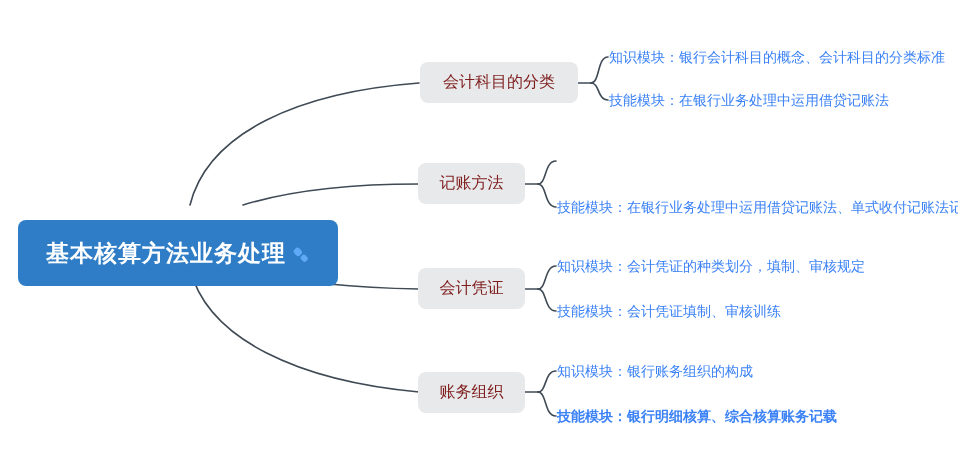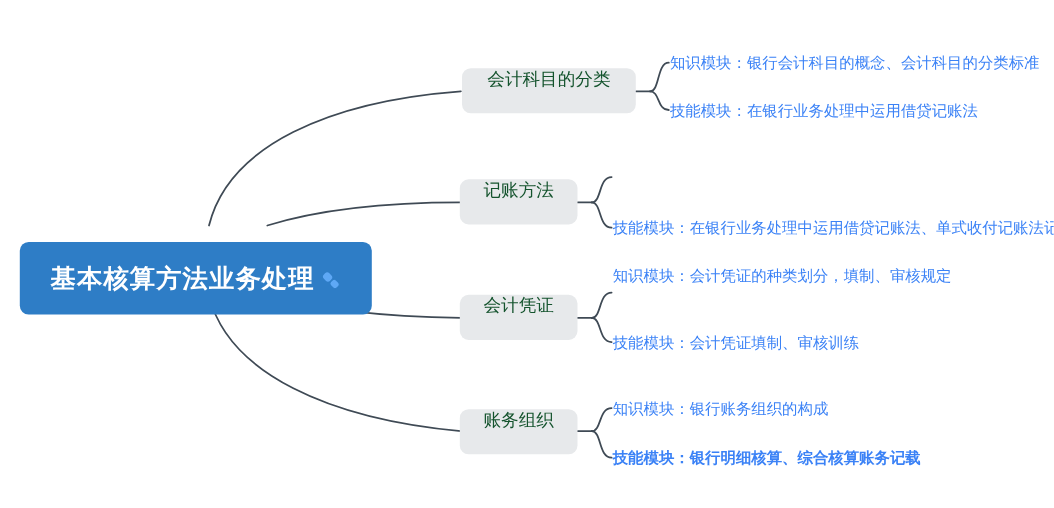--- a/index.html
+++ b/index.html
@@ -57,45 +57,45 @@
     height: 18px;
     margin-top: 3px;
     cursor: pointer;
   }
   .branch-node {
     position: absolute;
     background: #e7e9eb;
     border-radius: 8px;
     height: 41px;
     display: flex;
-    align-items: flex-start;
+    align-items: center;
     justify-content: center;
     box-sizing: border-box;
-    color: #14532d;
+    color: #7f1d1d;
     font-size: 16px;
     white-space: nowrap;
     cursor: pointer;
   }
   .branch-1 { left: 420px; top: 62px;  width: 158px; }
   .branch-2 { left: 418px; top: 163px; width: 107px; }
   .branch-3 { left: 418px; top: 268px; width: 107px; }
   .branch-4 { left: 418px; top: 372px; width: 107px; }
   .leaf {
     position: absolute;
     color: #3b82f6;
     font-size: 14px;
     line-height: 20px;
     white-space: nowrap;
     cursor: pointer;
   }
   .leaf-1-1 { left: 609px; top: 47px; }
   .leaf-1-2 { left: 609px; top: 90px; }
   .leaf-2-1 { left: 557px; top: 151px; }
   .leaf-2-2 { left: 557px; top: 197px; }
-  .leaf-3-1 { left: 557px; top: 240px; text-align: center; }
+  .leaf-3-1 { left: 557px; top: 256px; text-align: center; }
   .leaf-3-2 { left: 557px; top: 301px; }
   .leaf-4-1 { left: 557px; top: 361px; }
   .leaf-4-2 { left: 557px; top: 406px; font-weight: bold; }
 </style>
 </head>
 <body>
 
 <div class="canvas">
 
   <svg class="connectors" viewBox="0 0 958 462" xmlns="http://www.w3.org/2000/svg">

